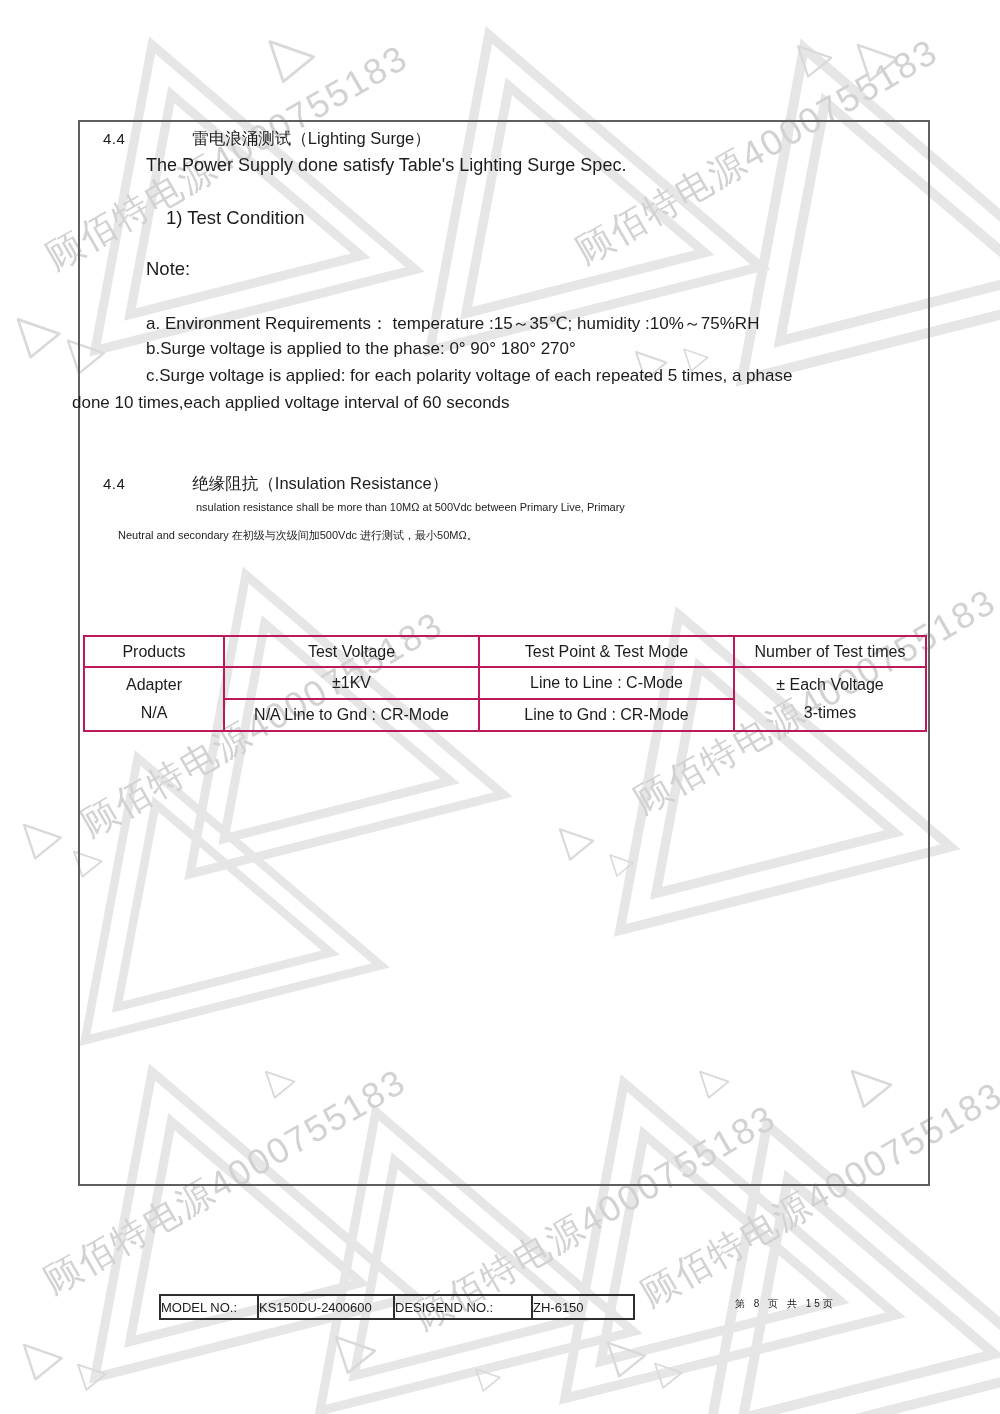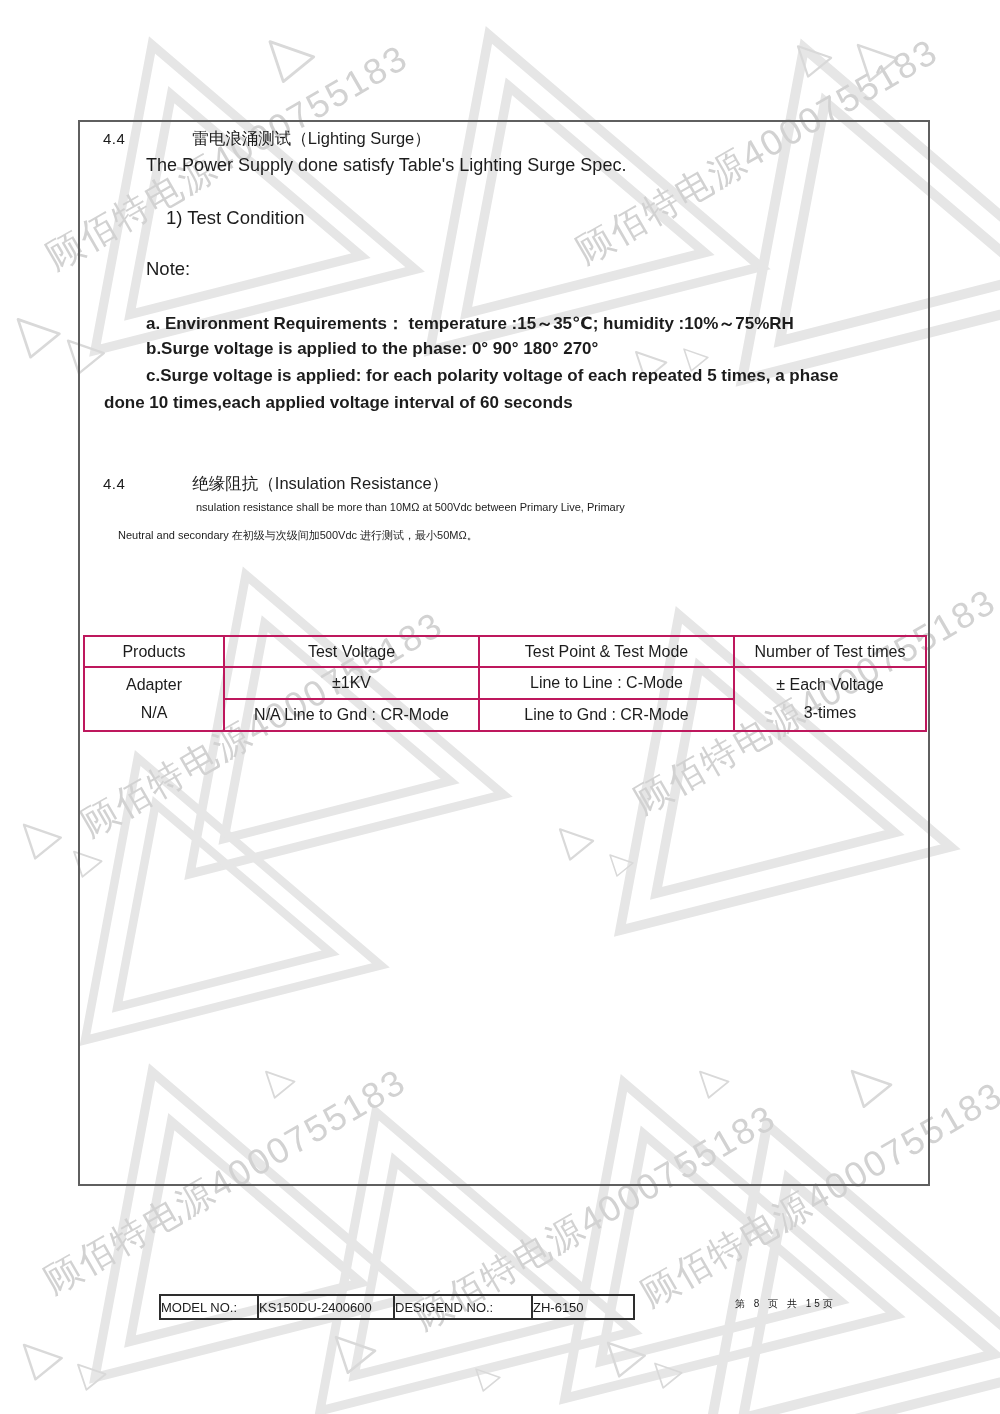--- a/index.html
+++ b/index.html
@@ -19,21 +19,21 @@
   .page-box{
     position:absolute;left:78px;top:120px;width:852px;height:1066px;
     border:2px solid #5f5f5f;box-sizing:border-box;z-index:1;background:transparent;
   }
   .ln{position:absolute;z-index:2;white-space:nowrap;}
   .sec-head{display:flex;align-items:baseline;gap:43px;}
   .sec-num{font-size:15px;letter-spacing:.5px;margin-right:24px;}
   .sec-title{font-size:16.5px;}
   .t18{font-size:18px;}
   .t185{font-size:18.5px;}
-  .t17{font-size:17px;font-weight:bold;}
+  .t17{font-size:17px;}
   .t165{font-size:11px;}
   
   table{border-collapse:collapse;table-layout:fixed;z-index:2;position:absolute;background:transparent;}
   .spec-table{left:83px;top:635px;width:842px;}
   .spec-table th,.spec-table td{
     border:2px solid #be185d;padding:0;text-align:center;vertical-align:middle;
     font-size:16px;font-weight:normal;background:transparent;
   }
   .spec-table thead th{height:29px;}
   .spec-table tbody td{height:30px;}
@@ -107,21 +107,21 @@
 <div class="ln sec-head" style="left:103px;top:128px">
   <span class="sec-num">4.4</span>
   <span class="sec-title">雷电浪涌测试（Lighting Surge）</span>
 </div>
 <div class="ln t18" style="left:146px;top:155px">The Power Supply done satisfy Table's Lighting Surge Spec.</div>
 <div class="ln t185" style="left:166px;top:207px">1) Test Condition</div>
 <div class="ln t185" style="left:146px;top:258px">Note:</div>
 <div class="ln t17" style="left:146px;top:312px">a. Environment Requirements：  temperature :15～35℃; humidity :10%～75%RH</div>
 <div class="ln t17" style="left:146px;top:339px">b.Surge voltage is applied to the phase: 0° 90° 180° 270°</div>
 <div class="ln t17" style="left:146px;top:366px">c.Surge voltage is applied: for each polarity voltage of each repeated 5 times, a phase</div>
-<div class="ln t17" style="left:104px;top:393px">done 10 times,each applied voltage interval of 60 seconds</div>
+<div class="ln t17" style="left:72px;top:393px">done 10 times,each applied voltage interval of 60 seconds</div>
 
 <div class="ln sec-head" style="left:103px;top:473px">
   <span class="sec-num">4.4</span>
   <span class="sec-title">绝缘阻抗（Insulation Resistance）</span>
 </div>
 <div class="ln t165" style="left:196px;top:501px">nsulation resistance shall be more than 10MΩ at 500Vdc between Primary Live, Primary</div>
 <div class="ln t165" style="left:118px;top:528px">Neutral and secondary 在初级与次级间加500Vdc 进行测试，最小50MΩ。</div>
 
 <table class="spec-table">
   <colgroup>

